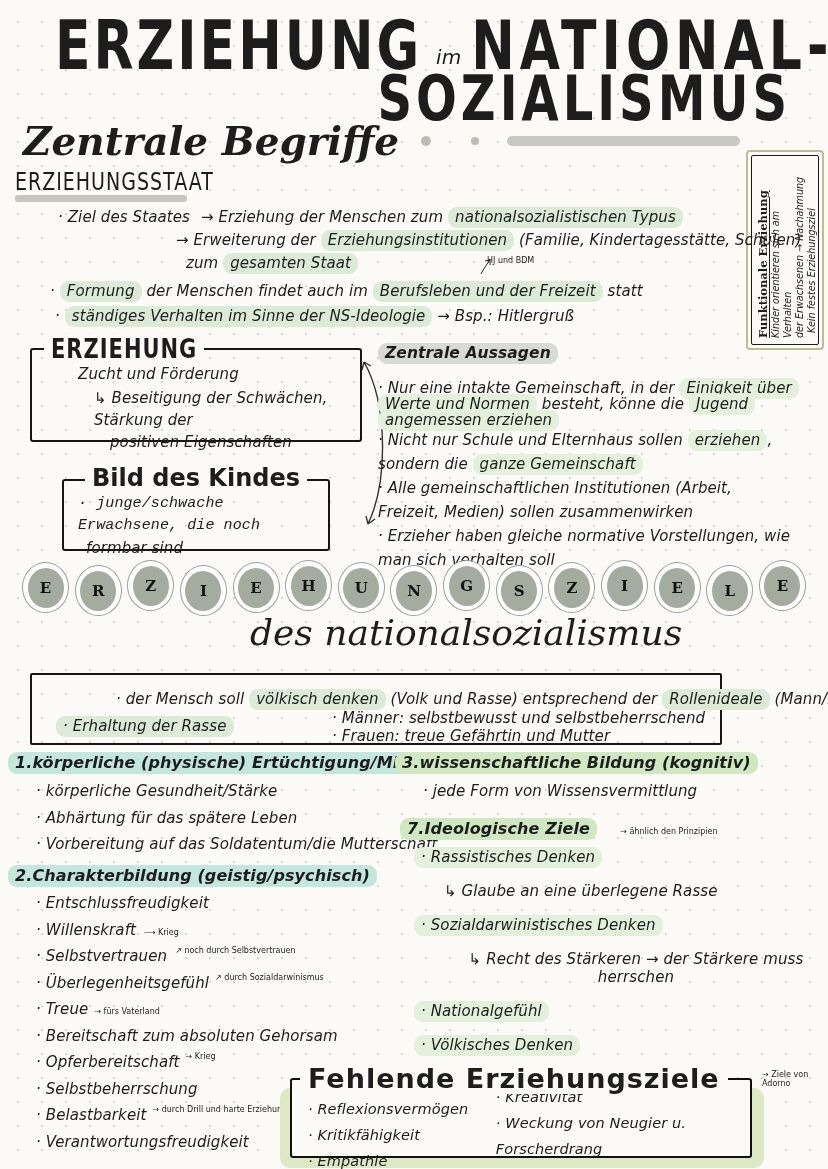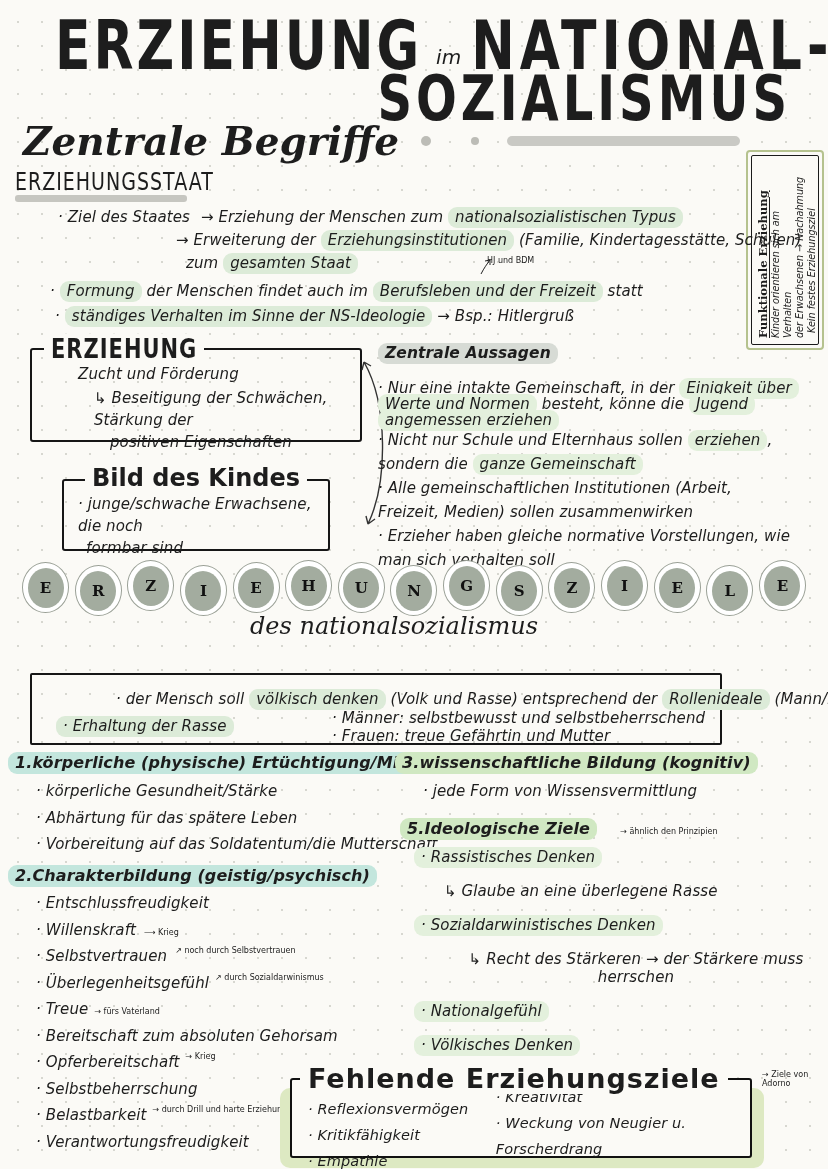--- a/index.html
+++ b/index.html
@@ -137,21 +137,21 @@
 
   <div class="box" style="left:30px; top:348px; width:332px; height:94px;">
     <span class="box-title tall" style="top:-13px; left:12px; font-size:21px; font-weight:700; letter-spacing:1px;">ERZIEHUNG</span>
     <div class="hw txt15" style="padding:13px 8px 0 46px;">Zucht und Förderung</div>
     <div class="hw txt15" style="padding:2px 4px 0 62px;">↳ Beseitigung der Schwächen, Stärkung der</div>
     <div class="hw txt15" style="padding:0 4px 0 78px;">positiven Eigenschaften</div>
   </div>
 
   <div class="box" style="left:62px; top:479px; width:268px; height:72px;">
     <span class="box-title marker" style="top:-17px; left:50%; transform:translateX(-50%); font-size:24px; white-space:nowrap;">Bild des Kindes</span>
-    <div class="hw txt15" style="padding:12px 6px 0 14px;">· junge/schwache Erwachsene, die noch</div>
+    <div class="hw txt15" style="padding:12px 6px 0 14px;font-family:Liberation Mono, monospace;">· junge/schwache Erwachsene, die noch</div>
     <div class="hw txt15" style="padding:0 6px 0 22px;">formbar sind</div>
   </div>
 
   <svg class="arrow" style="left:338px; top:352px;" width="56" height="180">
     <path d="M30 172 C 50 130, 50 52, 26 10 M26 10 l-2 8 M26 10 l7 4 M30 172 l-2 -8 M30 172 l7 -5" stroke="#333" stroke-width="1.4" fill="none"></path>
   </svg>
 
   <div class="abs hw" style="left:378px; top:343px; width:452px;">
     <span class="hl hl-gray" style="font-weight:700; font-size:15.5px;">Zentrale Aussagen</span>
     <div class="txt15" style="margin-top:18px; line-height:16px; width:430px;">
@@ -209,21 +209,21 @@
     <span class="circ">
         <span class="circ-in">E</span>
       </span>
     <span class="circ">
         <span class="circ-in">L</span>
       </span>
     <span class="circ">
         <span class="circ-in">E</span>
       </span>
   </div>
-  <div class="abs script" style="left:250px; top:612px; font-size:24px;">des nationalsozialismus</div>
+  <div class="abs script" style="left:250px; top:612px; font-size:36px;">des nationalsozialismus</div>
 
   <div class="box" style="left:30px; top:673px; width:692px; height:72px; border-radius:2px;">
     <div class="hw txt15" style="padding:13px 4px 0 84px; white-space:nowrap;">
       <span>· der Mensch soll</span>
       <span class="hl hl-g">völkisch denken</span>
       <span>(Volk und Rasse) entsprechend der</span>
       <span class="hl hl-g">Rollenideale</span>
       <span>(Mann/Frau)</span>
     </div>
     <div class="abs hw txt15" style="left:24px; top:40px;">
@@ -261,21 +261,21 @@
   </div>
 
   <div class="abs hw" style="left:395px; top:753px;">
     <span class="hl hl-grn2 sechead">3.wissenschaftliche Bildung (kognitiv)</span>
     <div class="itemcol" style="margin:10px 0 0 28px;">
       <div>· jede Form von Wissensvermittlung</div>
     </div>
   </div>
 
   <div class="abs hw" style="left:400px; top:819px;">
-    <span class="hl hl-grn2 sechead">5.Ideologische Ziele</span>
+    <span class="hl hl-grn2 sechead">7.Ideologische Ziele</span>
     <span class="note" style="margin-left:18px;">→ ähnlich den Prinzipien</span>
     <div class="itemcol" style="margin:10px 0 0 14px; gap:16px;">
       <div><span class="hl hl-item">· Rassistisches Denken</span></div>
       <div style="padding-left:30px;">↳ Glaube an eine überlegene Rasse</div>
       <div><span class="hl hl-item">· Sozialdarwinistisches Denken</span></div>
       <div style="padding-left:30px;text-align:center;">↳ Recht des Stärkeren → der Stärkere muss herrschen</div>
       <div><span class="hl hl-item">· Nationalgefühl</span></div>
       <div><span class="hl hl-item">· Völkisches Denken</span></div>
       <div style="padding-left:30px;">↳ „Du bist nichts, dein Volk ist alles“</div>
       <div><span class="hl hl-item">· Führerprinzip</span></div>

